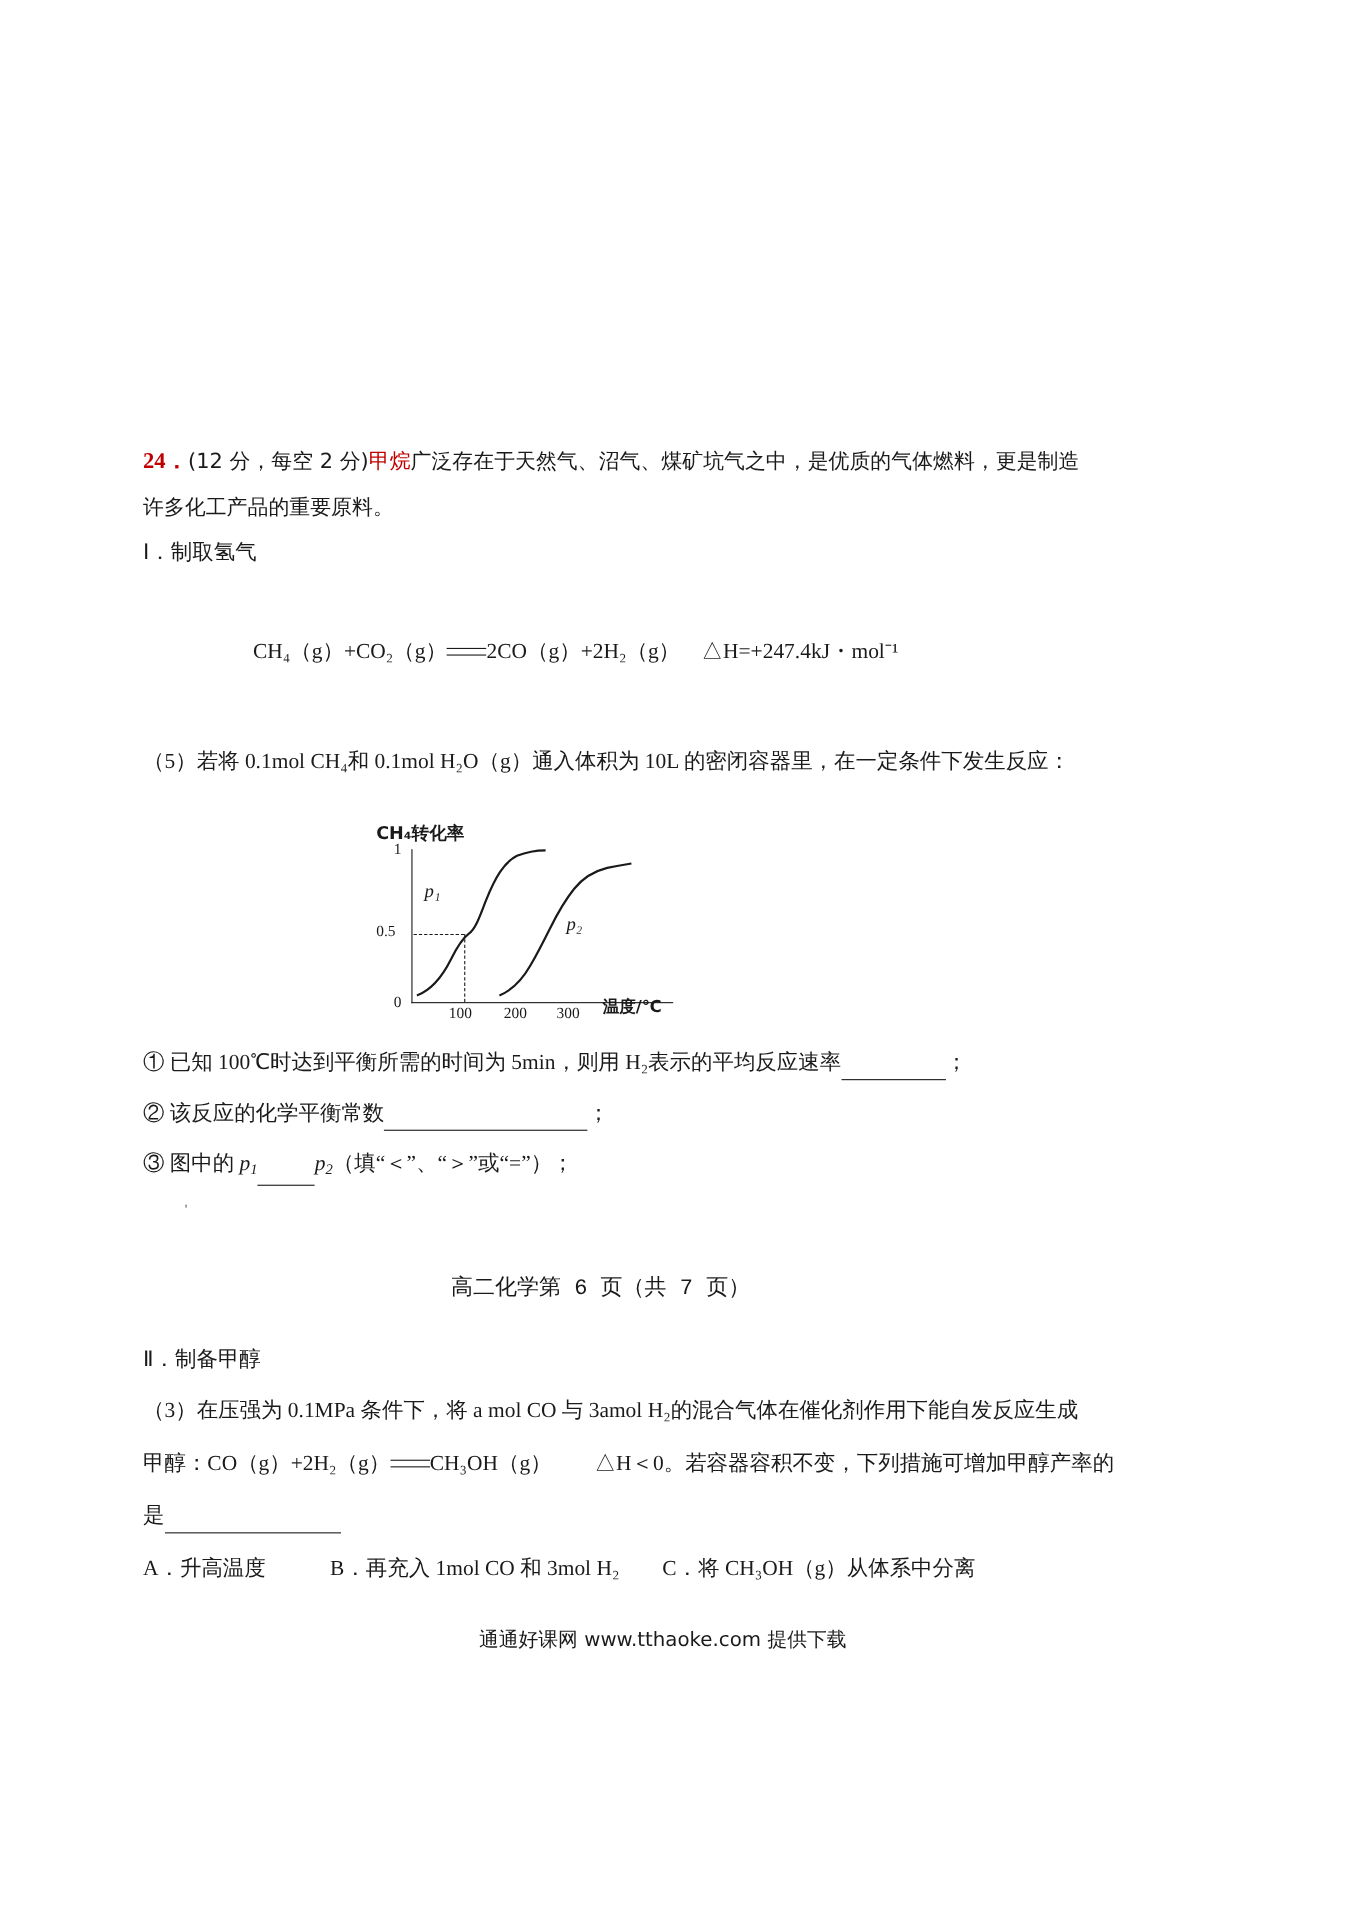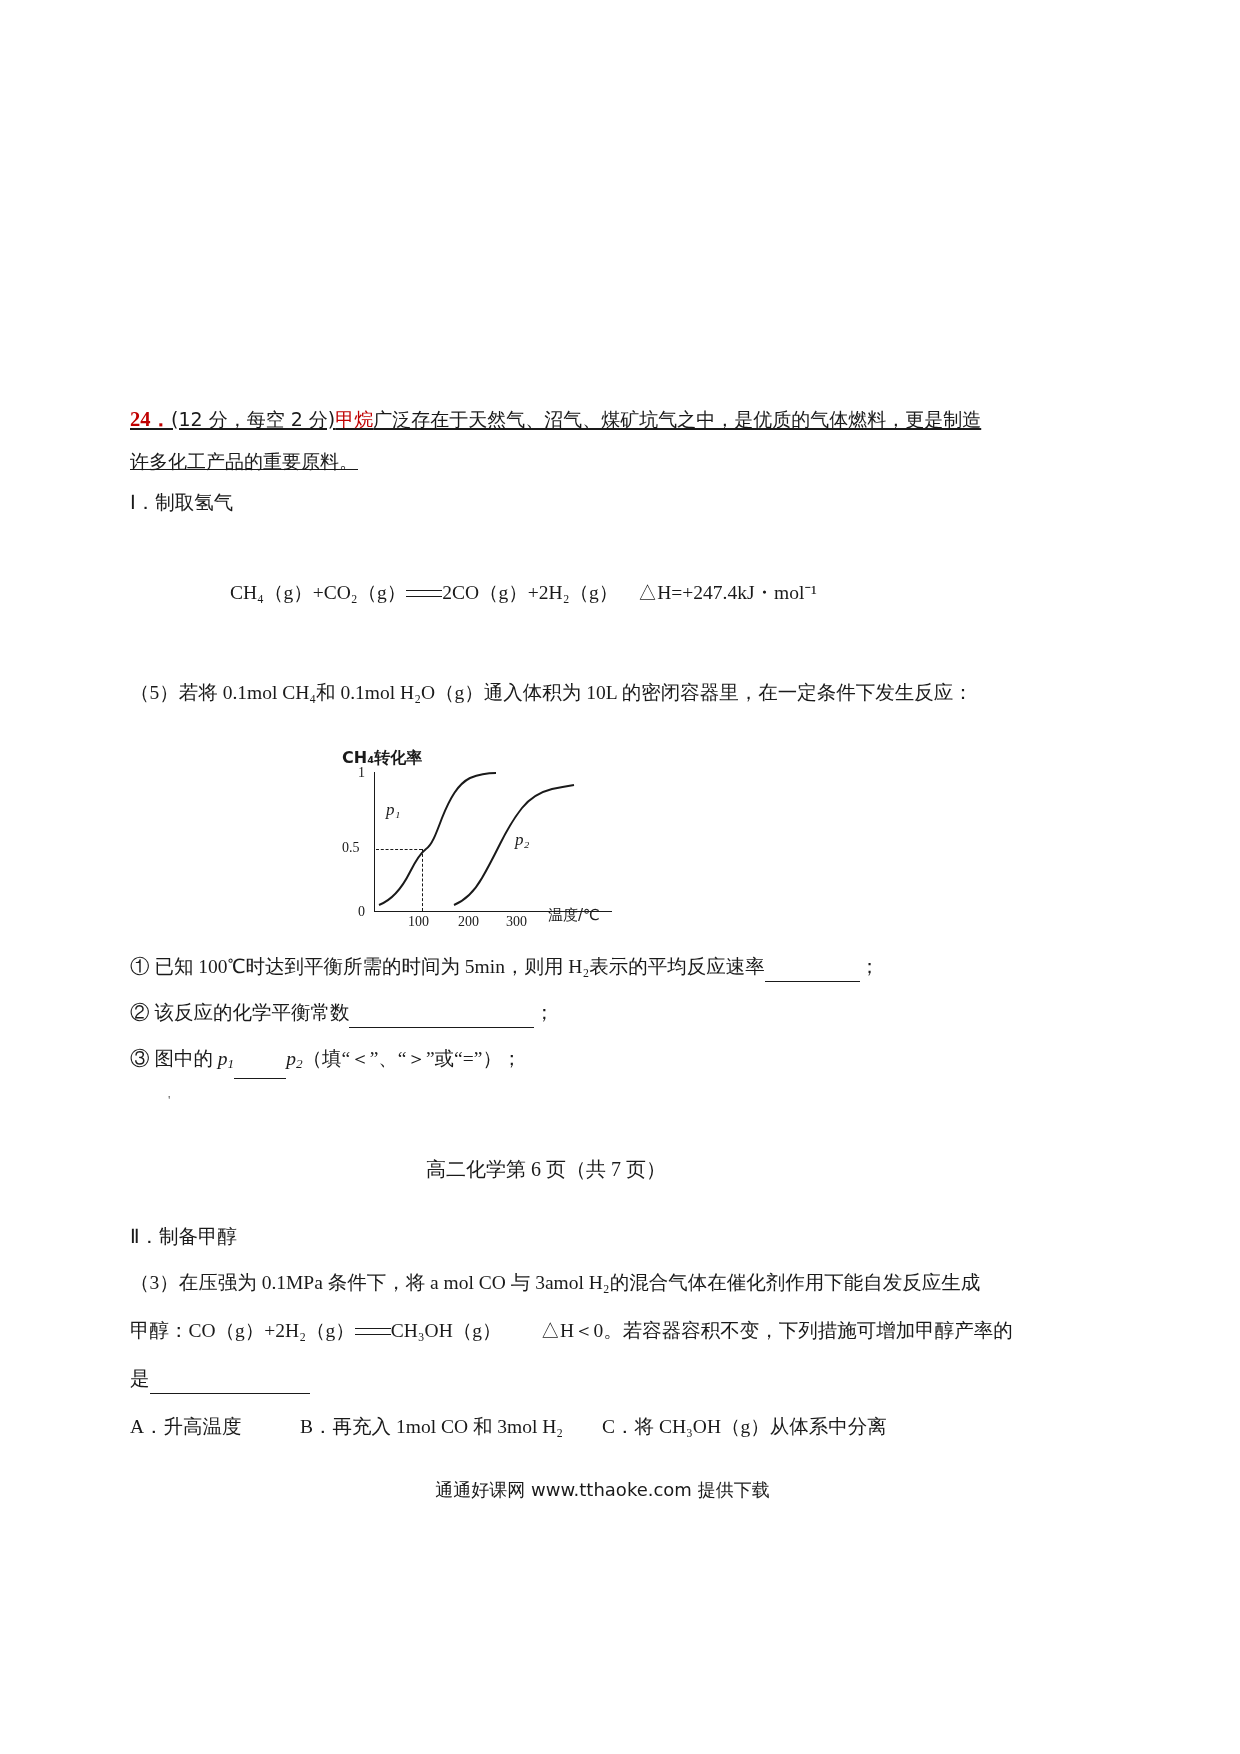--- a/index.html
+++ b/index.html
@@ -22,21 +22,20 @@
     box-sizing: border-box;
     padding: 0 130px;
   }
   .q-head {
     position: absolute;
     left: 130px;
     top: 398px;
     width: 980px;
     font-size: 20.5px;
     line-height: 42px;
-    text-decoration: underline;
   }
   .q-num {
     color: #c00000;
     font-weight: bold;
     font-family: "Liberation Serif", serif;
   }
   .hl {
     color: #c00000;
   }
   .cn {
@@ -108,21 +107,21 @@
     font-size: 16px;
     font-weight: bold;
     font-family: "DejaVu Sans", sans-serif;
     white-space: nowrap;
   }
   .chart-xlabel {
     position: absolute;
     left: 218px;
     top: 158px;
     font-size: 15px;
-    font-weight: normal;
+    font-weight: bold;
     font-family: "DejaVu Sans", sans-serif;
     white-space: nowrap;
   }
   .axis-y {
     position: absolute;
     left: 44px;
     top: 24px;
     width: 0;
     height: 140px;
     border-left: 1.6px solid #1a1a1a;
@@ -163,21 +162,21 @@
     font-family: "Liberation Serif", serif;
     margin-top: 14px;
   }
   .footer-page {
     position: absolute;
     left: 0;
     top: 1156px;
     width: 1092px;
     text-align: center;
     font-size: 20px;
-    font-family: Liberation Serif, serif;
+    font-family: Liberation Mono, monospace;
   }
   .footer-site {
     position: absolute;
     left: 0;
     top: 1478px;
     width: 1205px;
     text-align: center;
     font-size: 18px;
     font-family: "DejaVu Sans", sans-serif;
   }

